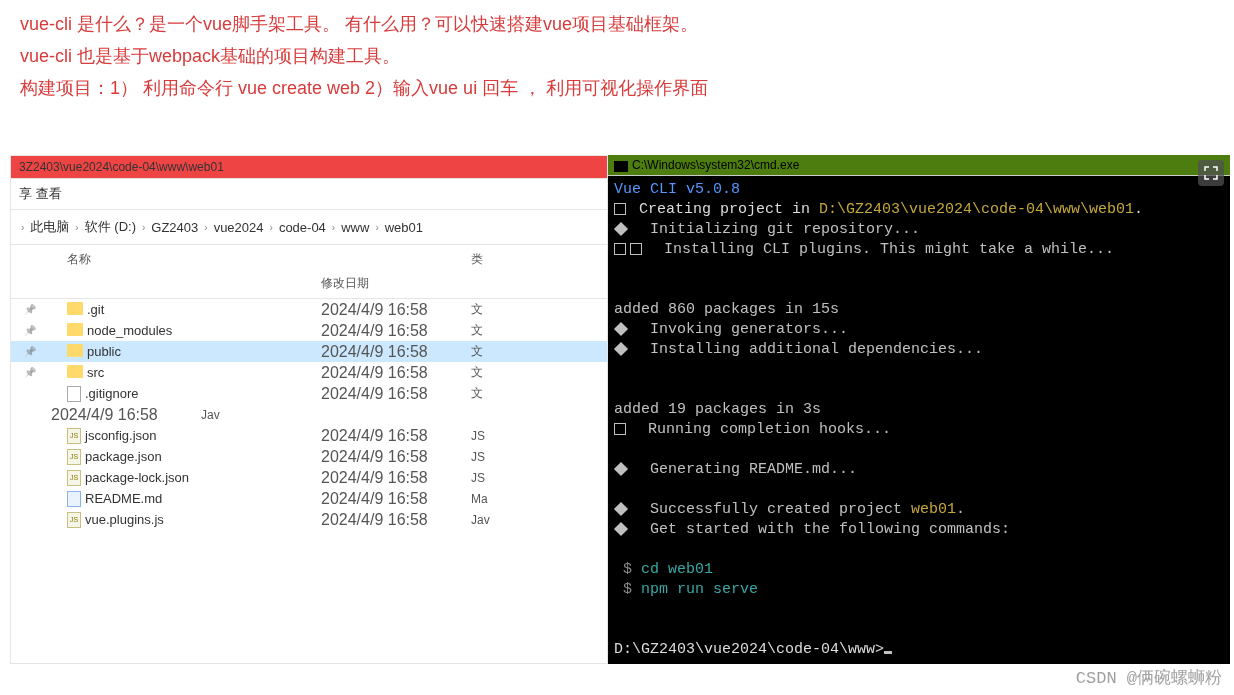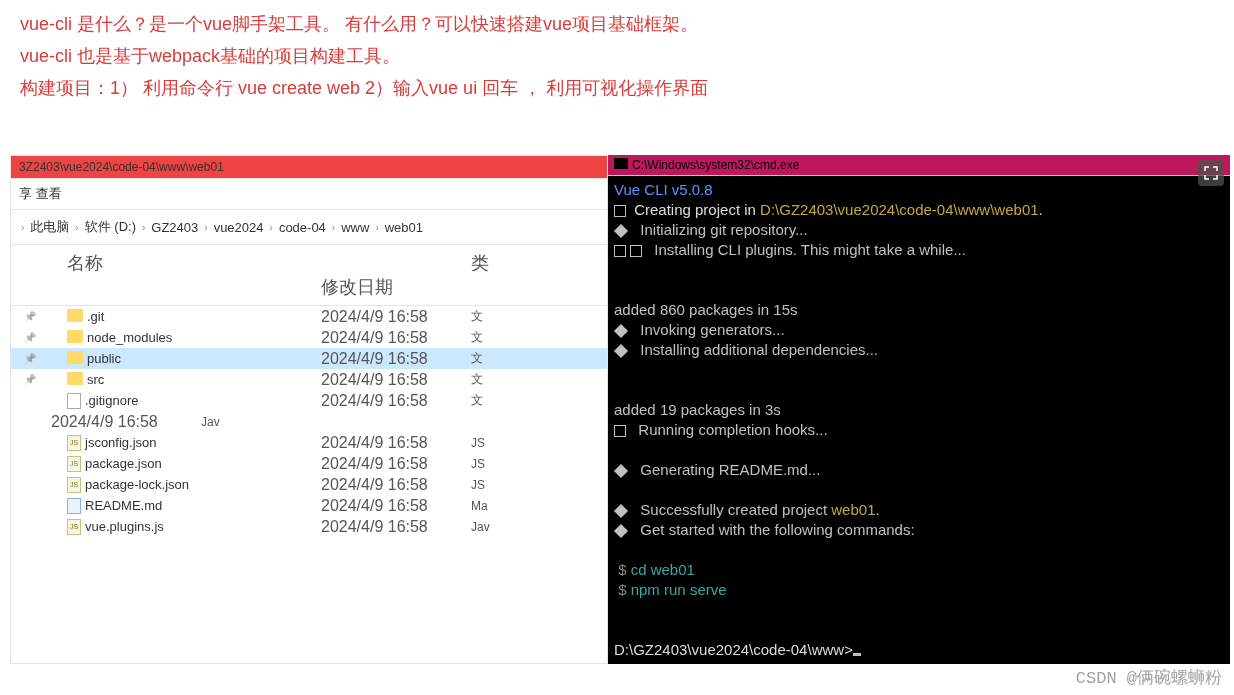--- a/index.html
+++ b/index.html
@@ -7,39 +7,39 @@
 .header-text { padding: 8px 20px 20px 20px; }
 .red-line { color: #d83b3b; font-size: 18px; line-height: 32px; }
 .content-area { display: flex; position: absolute; top: 155px; left: 0; right: 0; }
 .explorer { position: relative; flex: 0 0 598px; margin-left: 10px; background: #fff; border: 1px solid #e5e5e5; }
 .explorer-title { font-size: 12px; color: #333; padding: 4px 8px; border-bottom: 1px solid #e5e5e5; background: #ef4444; }
 .explorer-toolbar { font-size: 13px; color: #333; padding: 6px 8px; border-bottom: 1px solid #e5e5e5; display: flex; gap: 20px; text-align: center; }
 .explorer-toolbar span:first-child::before { content: "享 "; }
 .breadcrumb { font-size: 13px; color: #333; padding: 8px 8px; border-bottom: 1px solid #e5e5e5; display: flex; align-items: center; gap: 4px; flex-wrap: wrap; }
 .bc-sep { color: #888; font-size: 10px; padding: 0 2px; }
 .file-list { position: relative; }
-.columns-header { display: flex; font-size: 18px; color: #555; border-bottom: 1px solid #e5e5e5; padding: 6px 0; }
+.columns-header { display: flex; font-size: 12px; color: #555; border-bottom: 1px solid #e5e5e5; padding: 6px 0; }
 .col-pin { width: 40px; }
 .col-name { width: 270px; padding-left: 16px; }
 .col-date { width: 150px; margin-top: 24px; }
 .col-type { flex: 1; }
 .file-row { display: flex; font-size: 13px; color: #333; padding: 2px 0; align-items: center; height: 21px; }
 .pin-col { width: 40px; display: flex; justify-content: center; color: #888; font-size: 11px; }
 .name-col { width: 270px; padding-left: 16px; display: flex; gap: 4px; }
 .date-col { width: 150px; color: #555; font-size: 16px; }
 .type-col { flex: 1; color: #555; font-size: 12px; overflow: hidden; white-space: nowrap; }
 .folder-icon { width: 16px; height: 13px; background: #ffd96a; border-radius: 1px; display: inline-block; }
 .file-icon-txt { width: 14px; height: 16px; background: #fff; border: 1px solid #aaa; display: inline-block; position: relative; }
 .file-icon-js { width: 14px; height: 16px; background: #f5f5e8; border: 1px solid #c9c080; display: inline-block; font-size: 7px; color: #8a7a00; text-align: center; line-height: 14px; }
 .file-icon-md { width: 14px; height: 16px; background: #eaf2fb; border: 1px solid #8ab4e8; display: inline-block; }
 .sel { background: #cce8ff; }
 .terminal { flex: 1; background: #000; position: relative; margin-right: 4px; }
-.term-title { background: #be185d; color: #000; font-size: 12px; padding: 3px 6px; border-bottom: 1px solid #ccc; display: flex; align-items: flex-start; gap: 4px; }
+.term-title { background: #4d7c0f; color: #000; font-size: 12px; padding: 3px 6px; border-bottom: 1px solid #ccc; display: flex; align-items: flex-end; gap: 4px; }
 .term-title-icon { width: 14px; height: 11px; background: #000; display: inline-block; }
-.term-body { padding: 4px 6px; font-family: Liberation Sans, sans-serif; font-size: 15px; line-height: 20px; color: #c0c0c0; white-space: pre; overflow: hidden; }
+.term-body { padding: 4px 6px; font-family: Liberation Mono, monospace; font-size: 15px; line-height: 20px; color: #c0c0c0; white-space: pre; overflow: hidden; }
 .tc-blue { color: #5596ff; }
 .tc-yellow { color: #c5a83b; }
 .tc-teal { color: #3aa6a6; }
 .tc-white { color: #dcdcdc; }
 .dollar { color: #888; }
 .watermark { position: absolute; right: 12px; bottom: 6px; color: #a0a0a0; font-size: 17px; font-family: Liberation Mono, monospace; }
 .expand-btn { position: absolute; top: 160px; right: 10px; width: 26px; height: 26px; background: rgba(80,80,80,0.75); border-radius: 4px; display: flex; align-items: center; justify-content: center; }
 .expand-btn svg { stroke: #fff; }
 .cursor { display: inline-block; width: 8px; height: 3px; background: #c0c0c0; vertical-align: baseline; margin-bottom: -1px; }
 .sq { display:inline-block; width:12px; height:12px; border:1px solid #c0c0c0; margin-right:4px; vertical-align: middle; }

